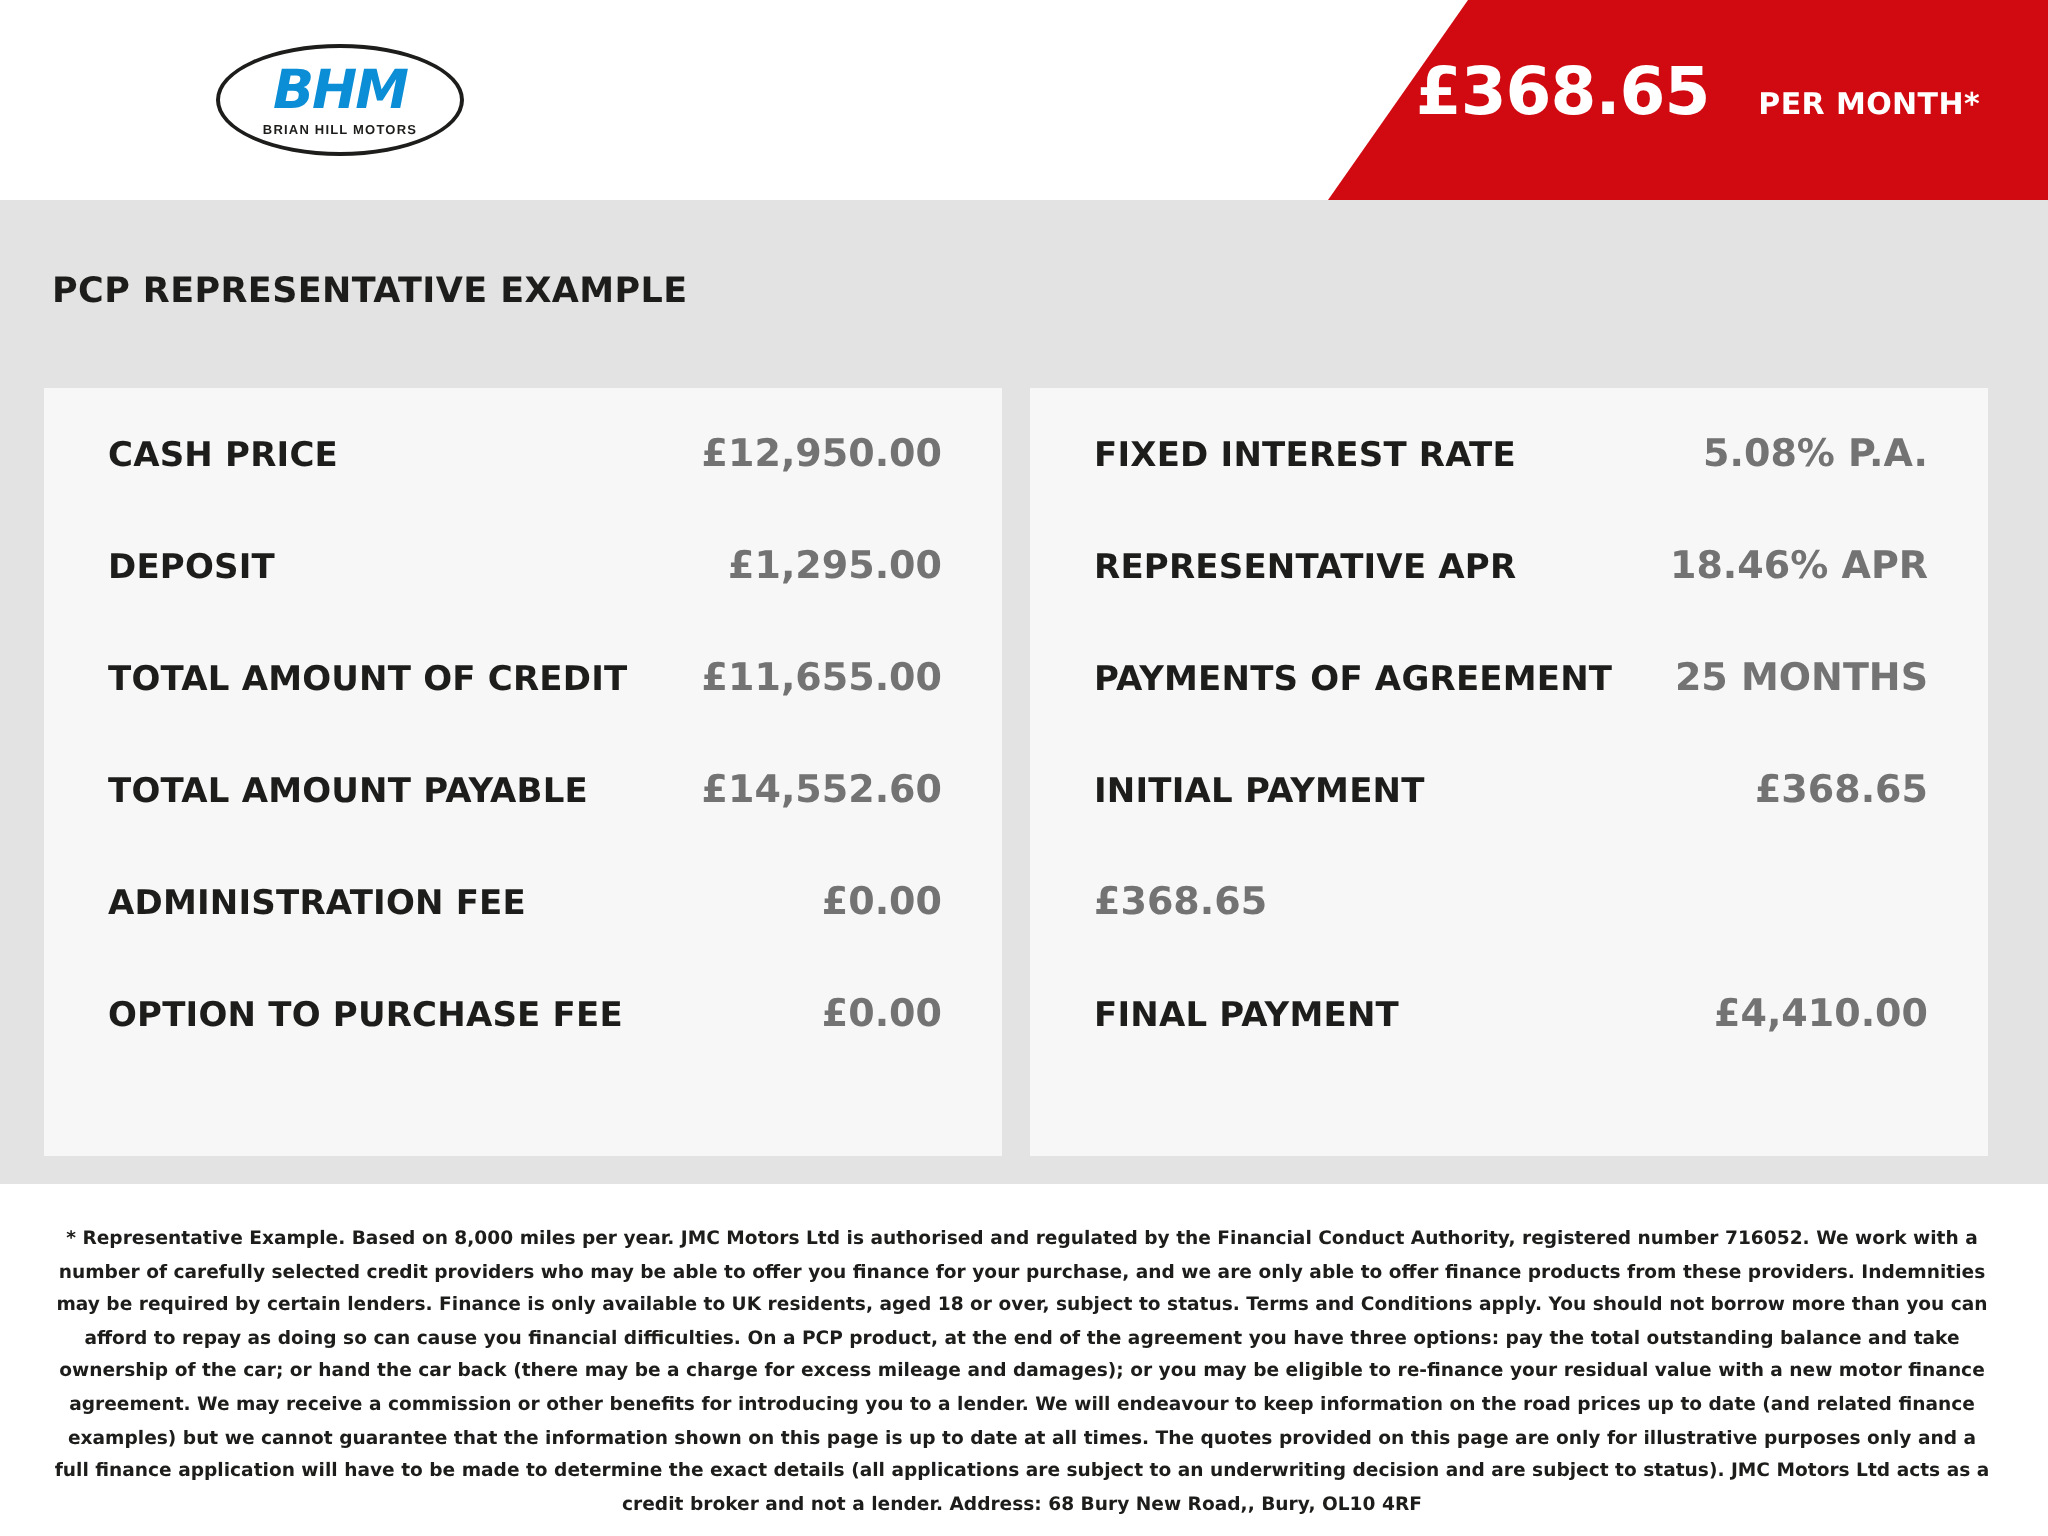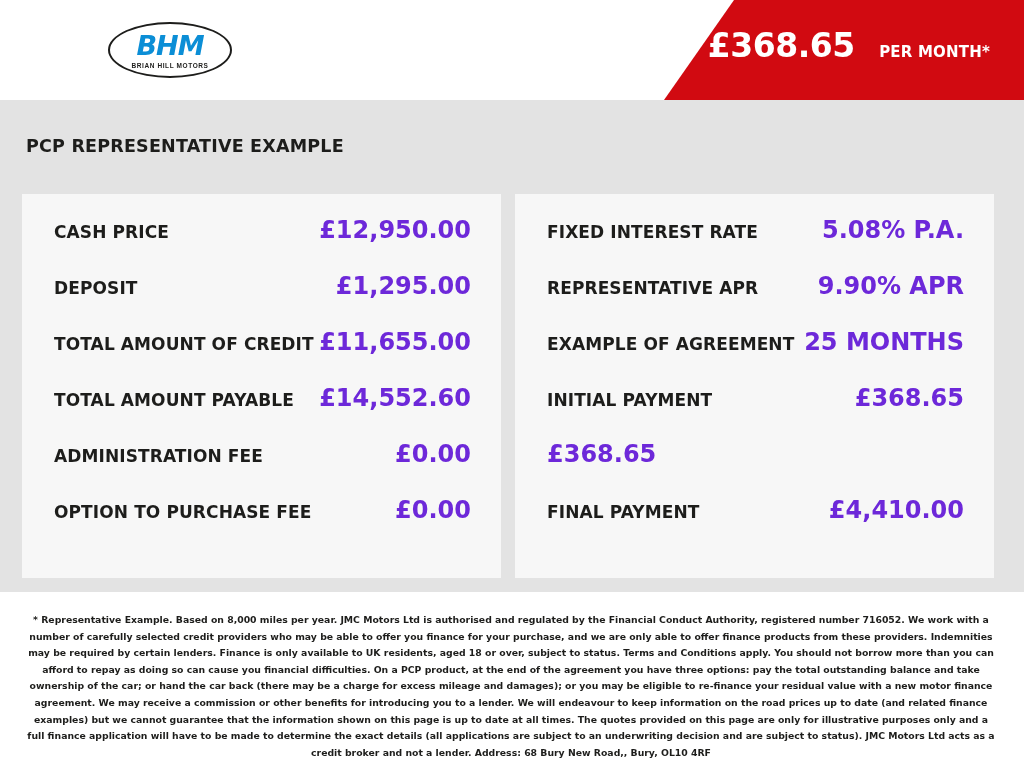--- a/index.html
+++ b/index.html
@@ -137,22 +137,22 @@
     font-family: "DejaVu Sans", sans-serif;
     font-weight: bold;
     font-size: 17px;
     color: #1d1d1b;
     letter-spacing: 0.1px;
     white-space: nowrap;
   }
   .row-value {
     font-family: "DejaVu Sans", sans-serif;
     font-weight: bold;
-    font-size: 24px;
-    color: #6d28d9;
+    font-size: 19px;
+    color: #737373;
     letter-spacing: 0px;
     white-space: nowrap;
     text-align: right;
   }
 
   
   .footer {
     position: absolute;
     left: 0;
     top: 592px;
@@ -226,24 +226,24 @@
         </div>
       </div>
 
       <div class="panel">
         <div class="row">
           <span class="row-label">FIXED INTEREST RATE</span>
           <span class="row-value">5.08% P.A.</span>
         </div>
         <div class="row">
           <span class="row-label">REPRESENTATIVE APR</span>
-          <span class="row-value">9.90% APR</span>
-        </div>
-        <div class="row">
-          <span class="row-label">EXAMPLE OF AGREEMENT</span>
+          <span class="row-value">18.46% APR</span>
+        </div>
+        <div class="row">
+          <span class="row-label">PAYMENTS OF AGREEMENT</span>
           <span class="row-value">25 MONTHS</span>
         </div>
         <div class="row">
           <span class="row-label">INITIAL PAYMENT</span>
           <span class="row-value">£368.65</span>
         </div>
         <div class="row">
           <span class="row-value">£368.65</span>
         </div>
         <div class="row">

